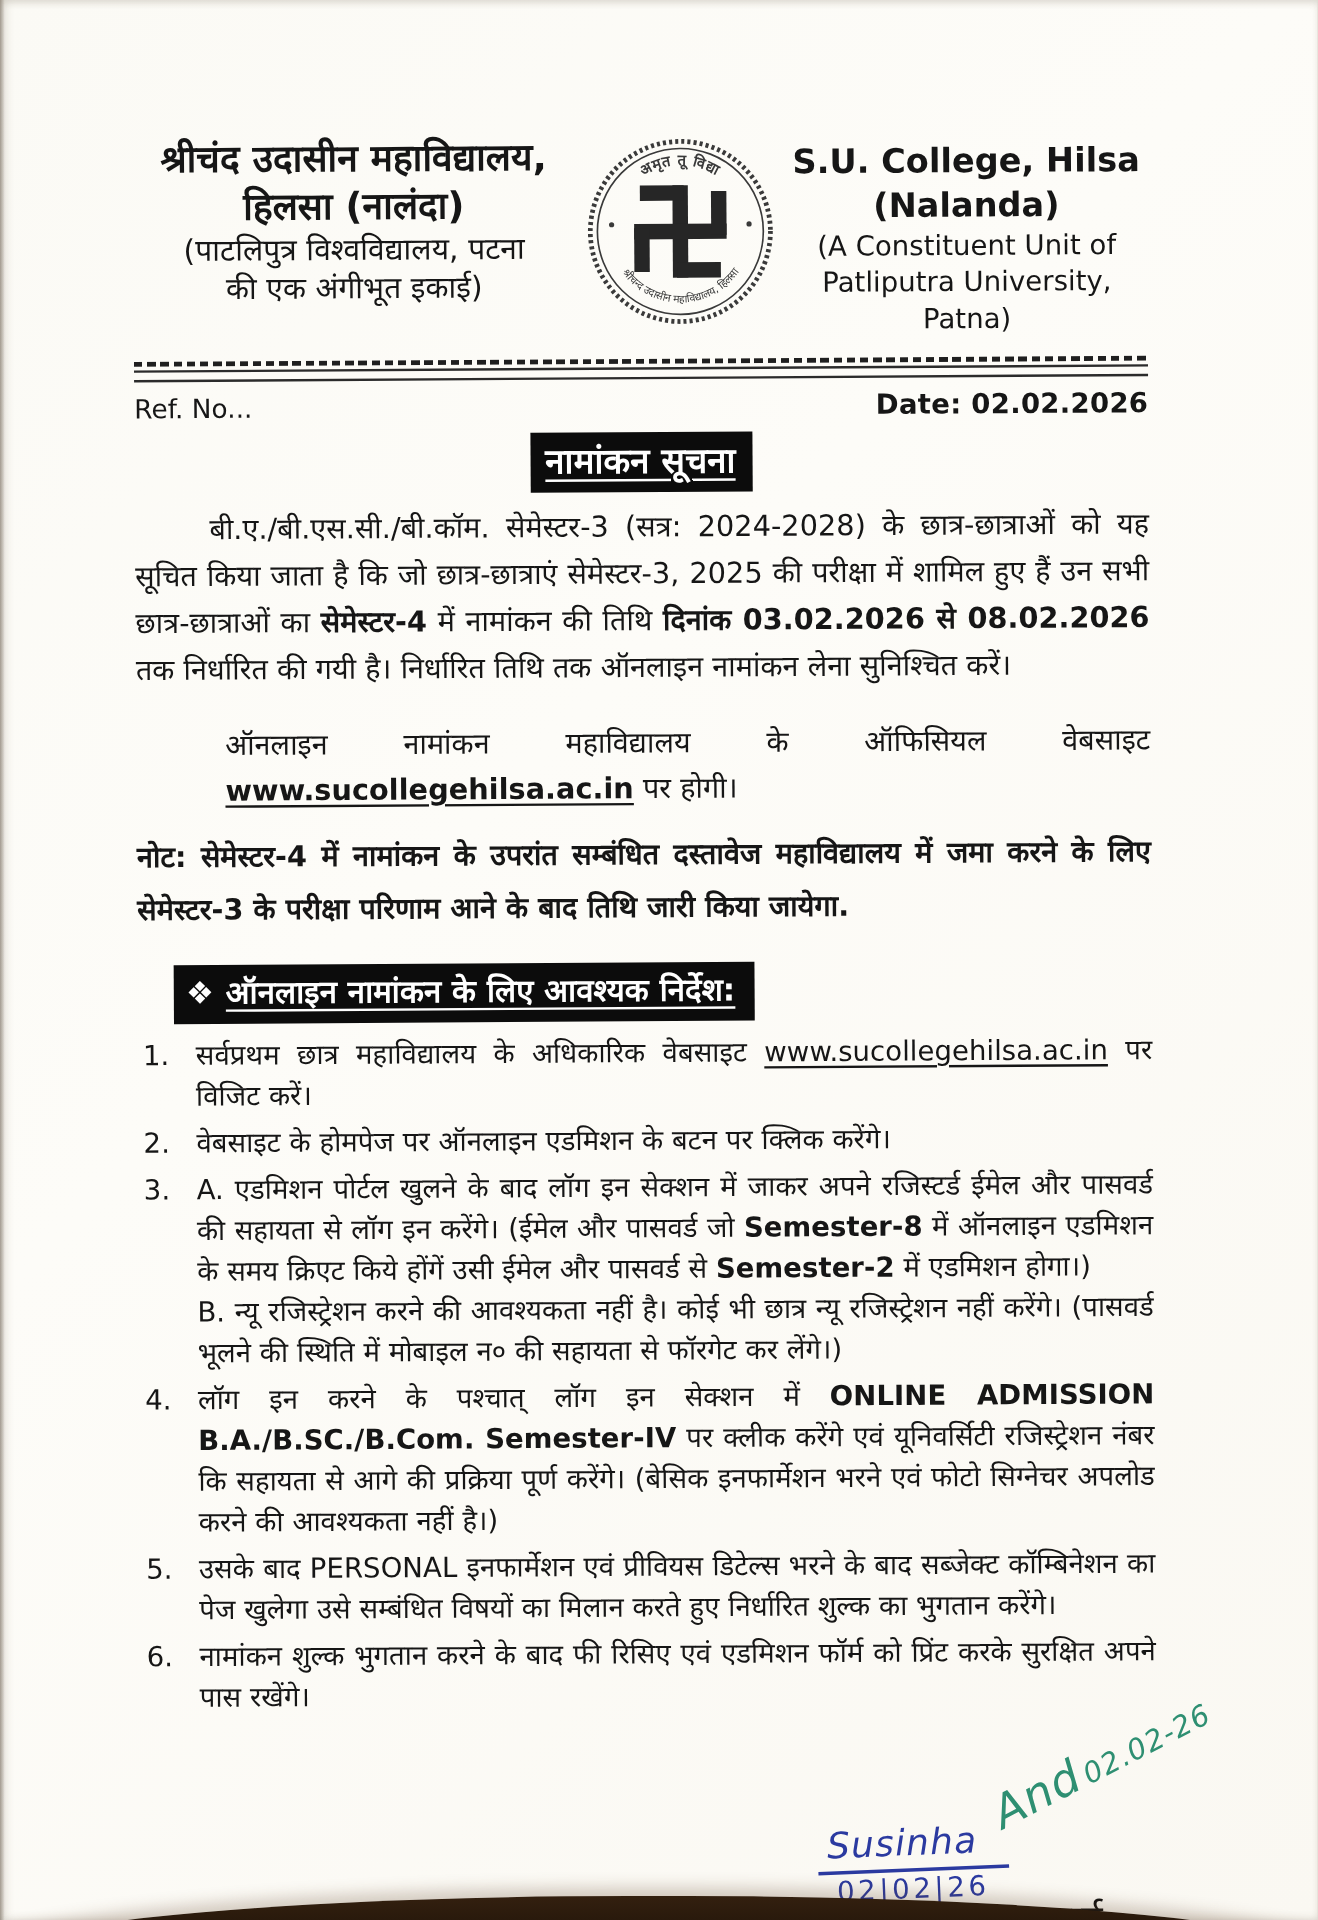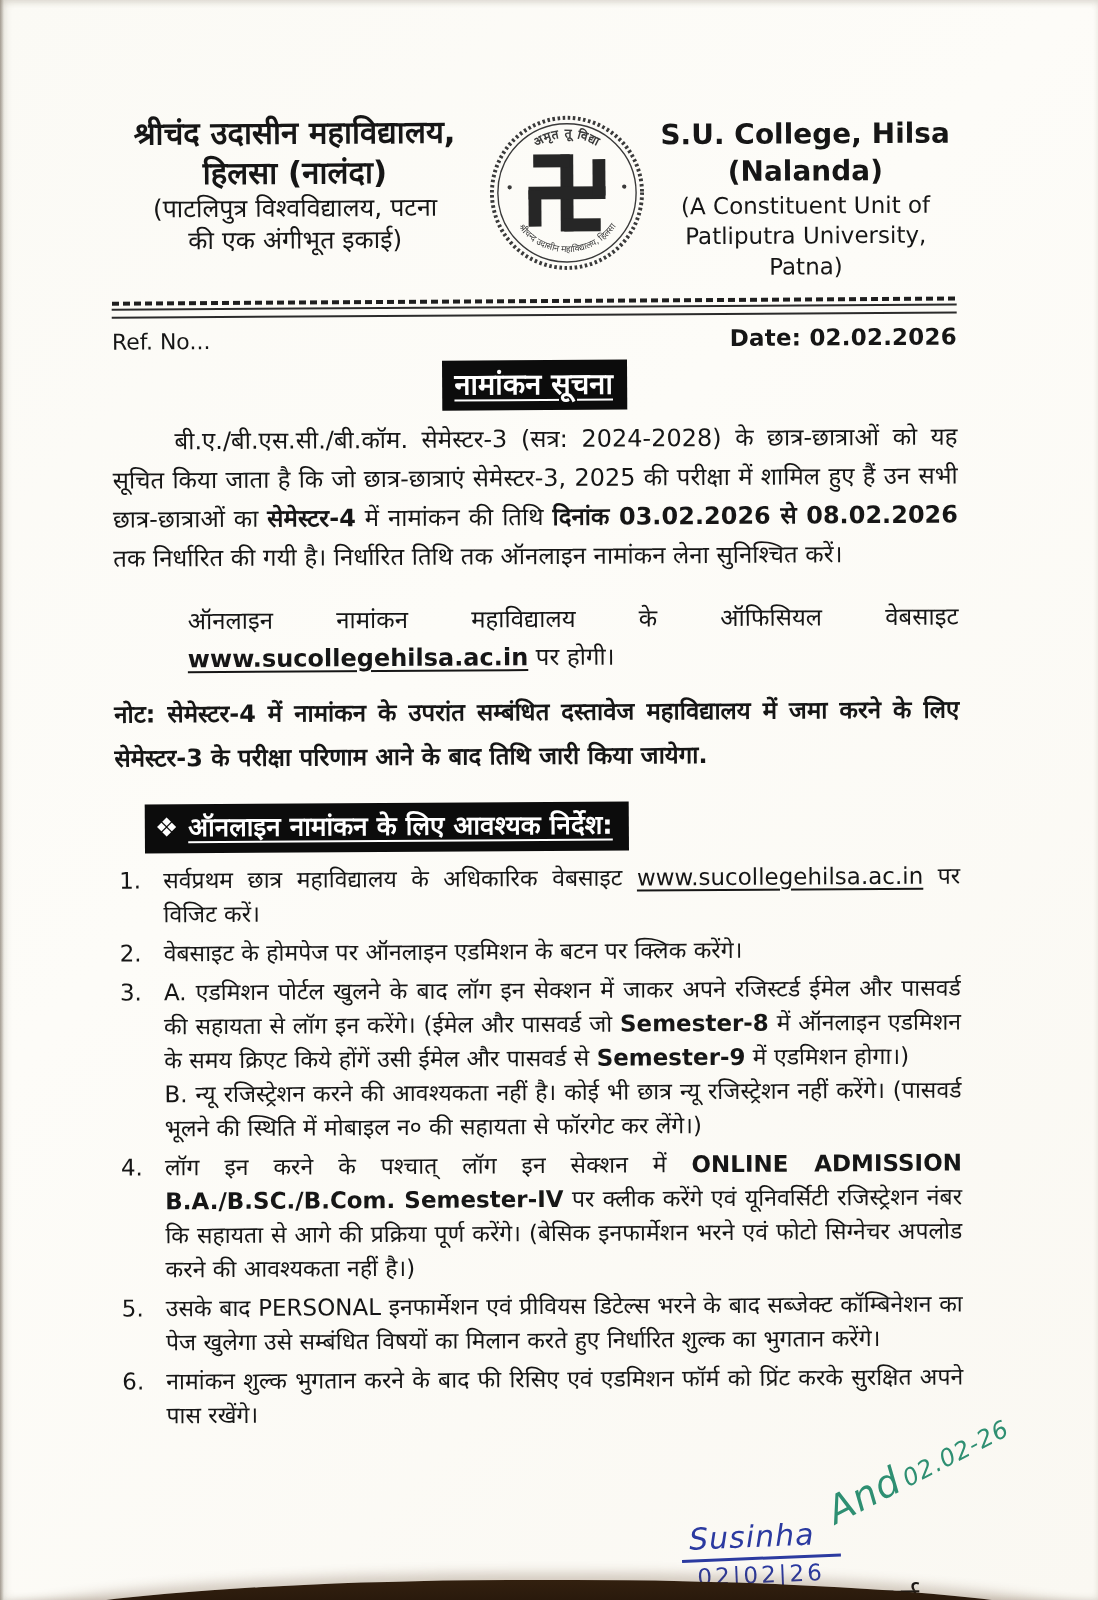--- a/index.html
+++ b/index.html
@@ -158,21 +158,21 @@
       </div>
 
       <div class="step">
         <span class="no">2.</span>
         <div class="txt">वेबसाइट के होमपेज पर ऑनलाइन एडमिशन के बटन पर क्लिक  करेंगे।</div>
       </div>
 
       <div class="step">
         <span class="no">3.</span>
         <div class="txt">
-          <div class="sub"><span>A. एडमिशन पोर्टल खुलने के बाद लॉग इन सेक्शन में जाकर अपने रजिस्टर्ड ईमेल और पासवर्ड की सहायता से लॉग इन करेंगे। (ईमेल और पासवर्ड जो </span><b class="dk">Semester-8</b><span> में ऑनलाइन एडमिशन के समय क्रिएट किये होंगें उसी ईमेल और पासवर्ड से </span><b class="dk">Semester-9</b><span> में एडमिशन होगा।)</span></div>
+          <div class="sub"><span>A. एडमिशन पोर्टल खुलने के बाद लॉग इन सेक्शन में जाकर अपने रजिस्टर्ड ईमेल और पासवर्ड की सहायता से लॉग इन करेंगे। (ईमेल और पासवर्ड जो </span><b class="dk">Semester-8</b><span> में ऑनलाइन एडमिशन के समय क्रिएट किये होंगें उसी ईमेल और पासवर्ड से </span><b class="dk">Semester-2</b><span> में एडमिशन होगा।)</span></div>
           <div class="sub">B. न्यू रजिस्ट्रेशन करने की आवश्यकता नहीं है। कोई भी छात्र न्यू रजिस्ट्रेशन नहीं करेंगे। (पासवर्ड भूलने की स्थिति में मोबाइल न० की सहायता से फॉरगेट कर लेंगे।)</div>
         </div>
       </div>
 
       <div class="step">
         <span class="no">4.</span>
         <div class="txt"><span>लॉग इन करने के पश्चात् लॉग इन सेक्शन में </span><b class="dk">ONLINE ADMISSION  B.A./B.SC./B.Com. Semester-IV</b><span> पर क्लीक करेंगे एवं यूनिवर्सिटी रजिस्ट्रेशन नंबर कि सहायता से आगे की प्रक्रिया पूर्ण करेंगे। (बेसिक इनफार्मेशन भरने एवं फोटो सिग्नेचर अपलोड करने की आवश्यकता नहीं है।)</span></div>
       </div>
 
       <div class="step">

